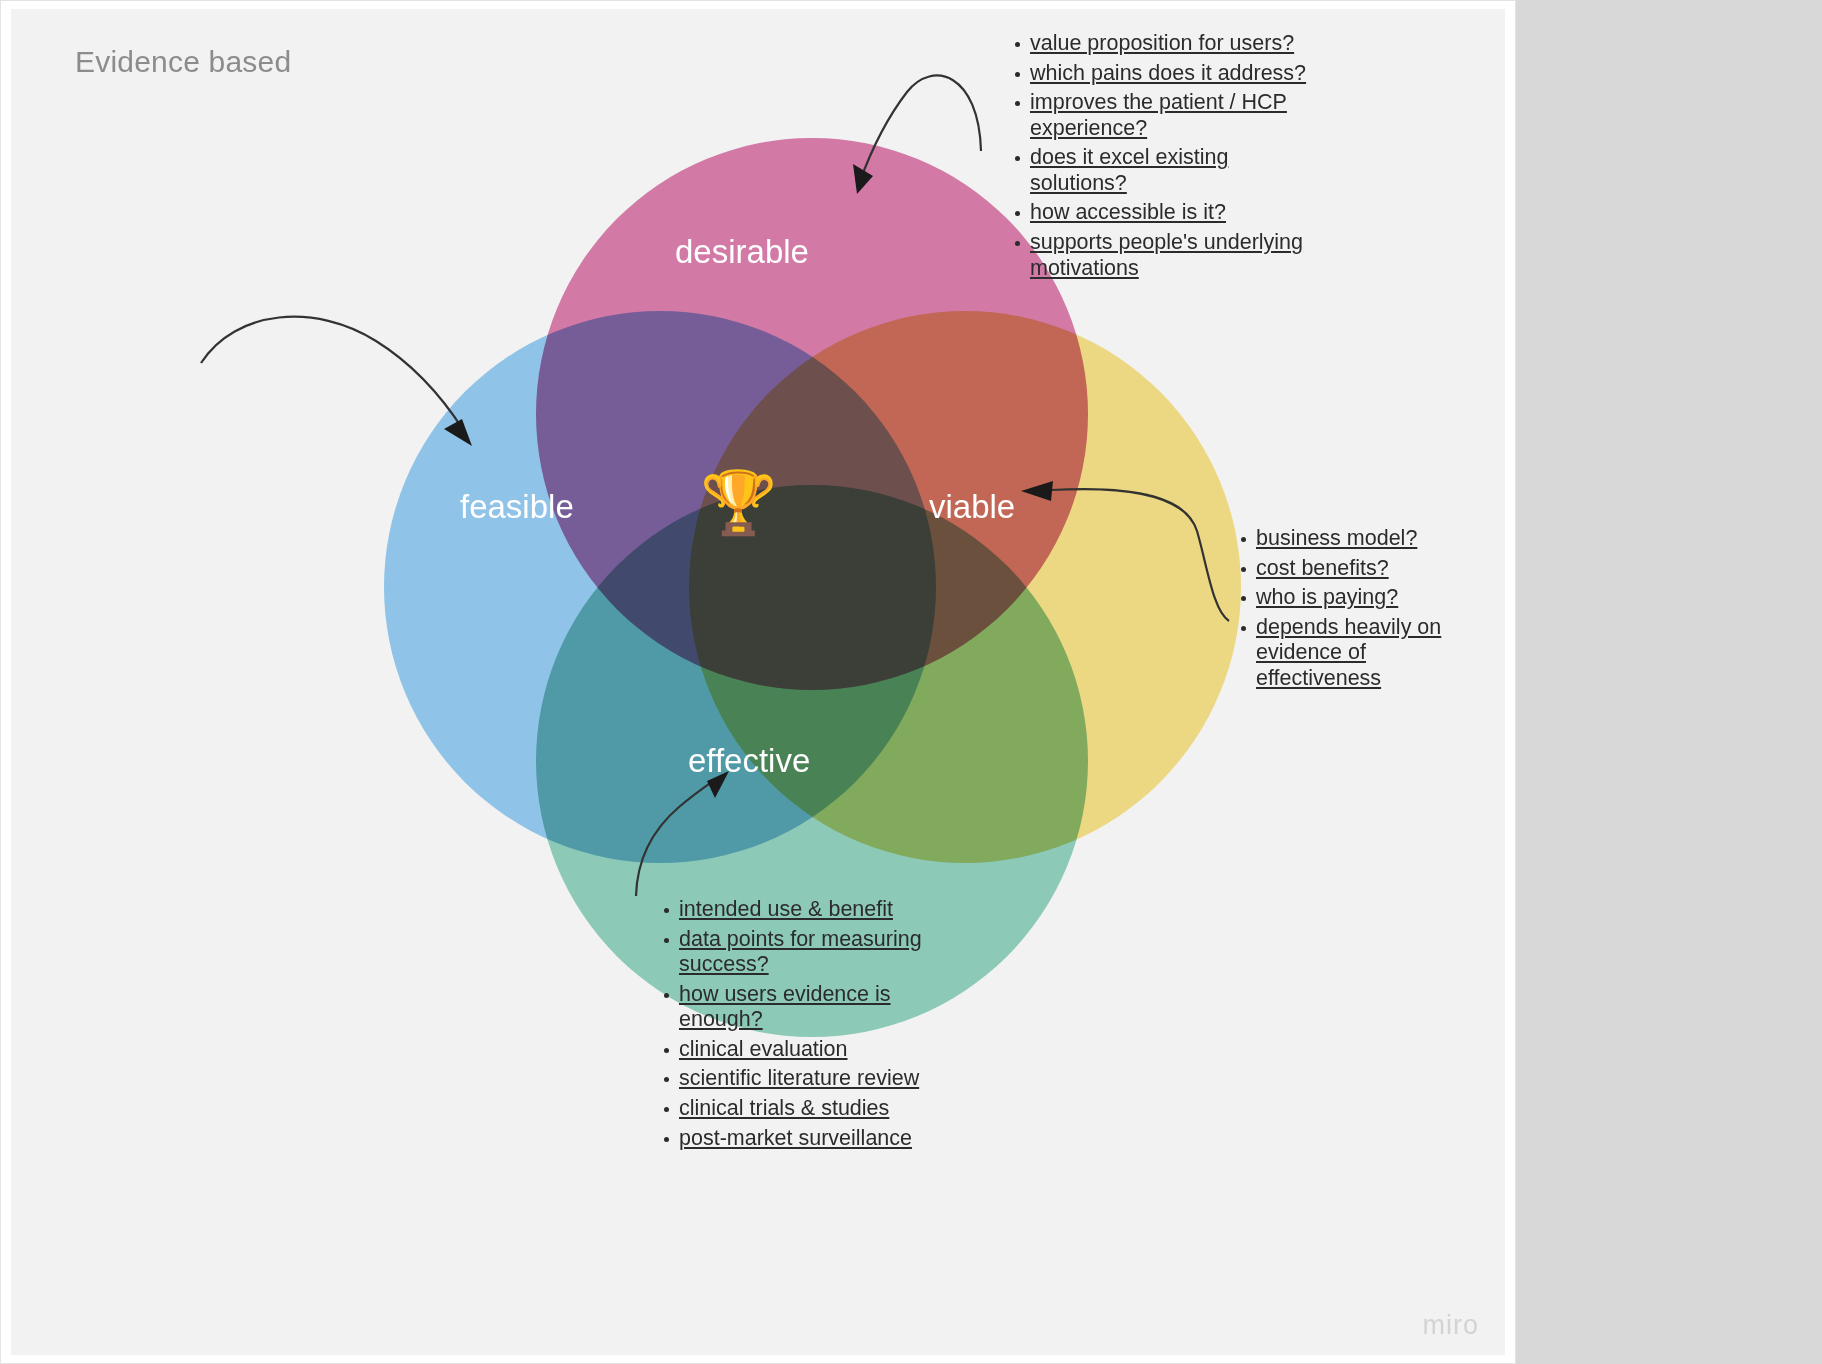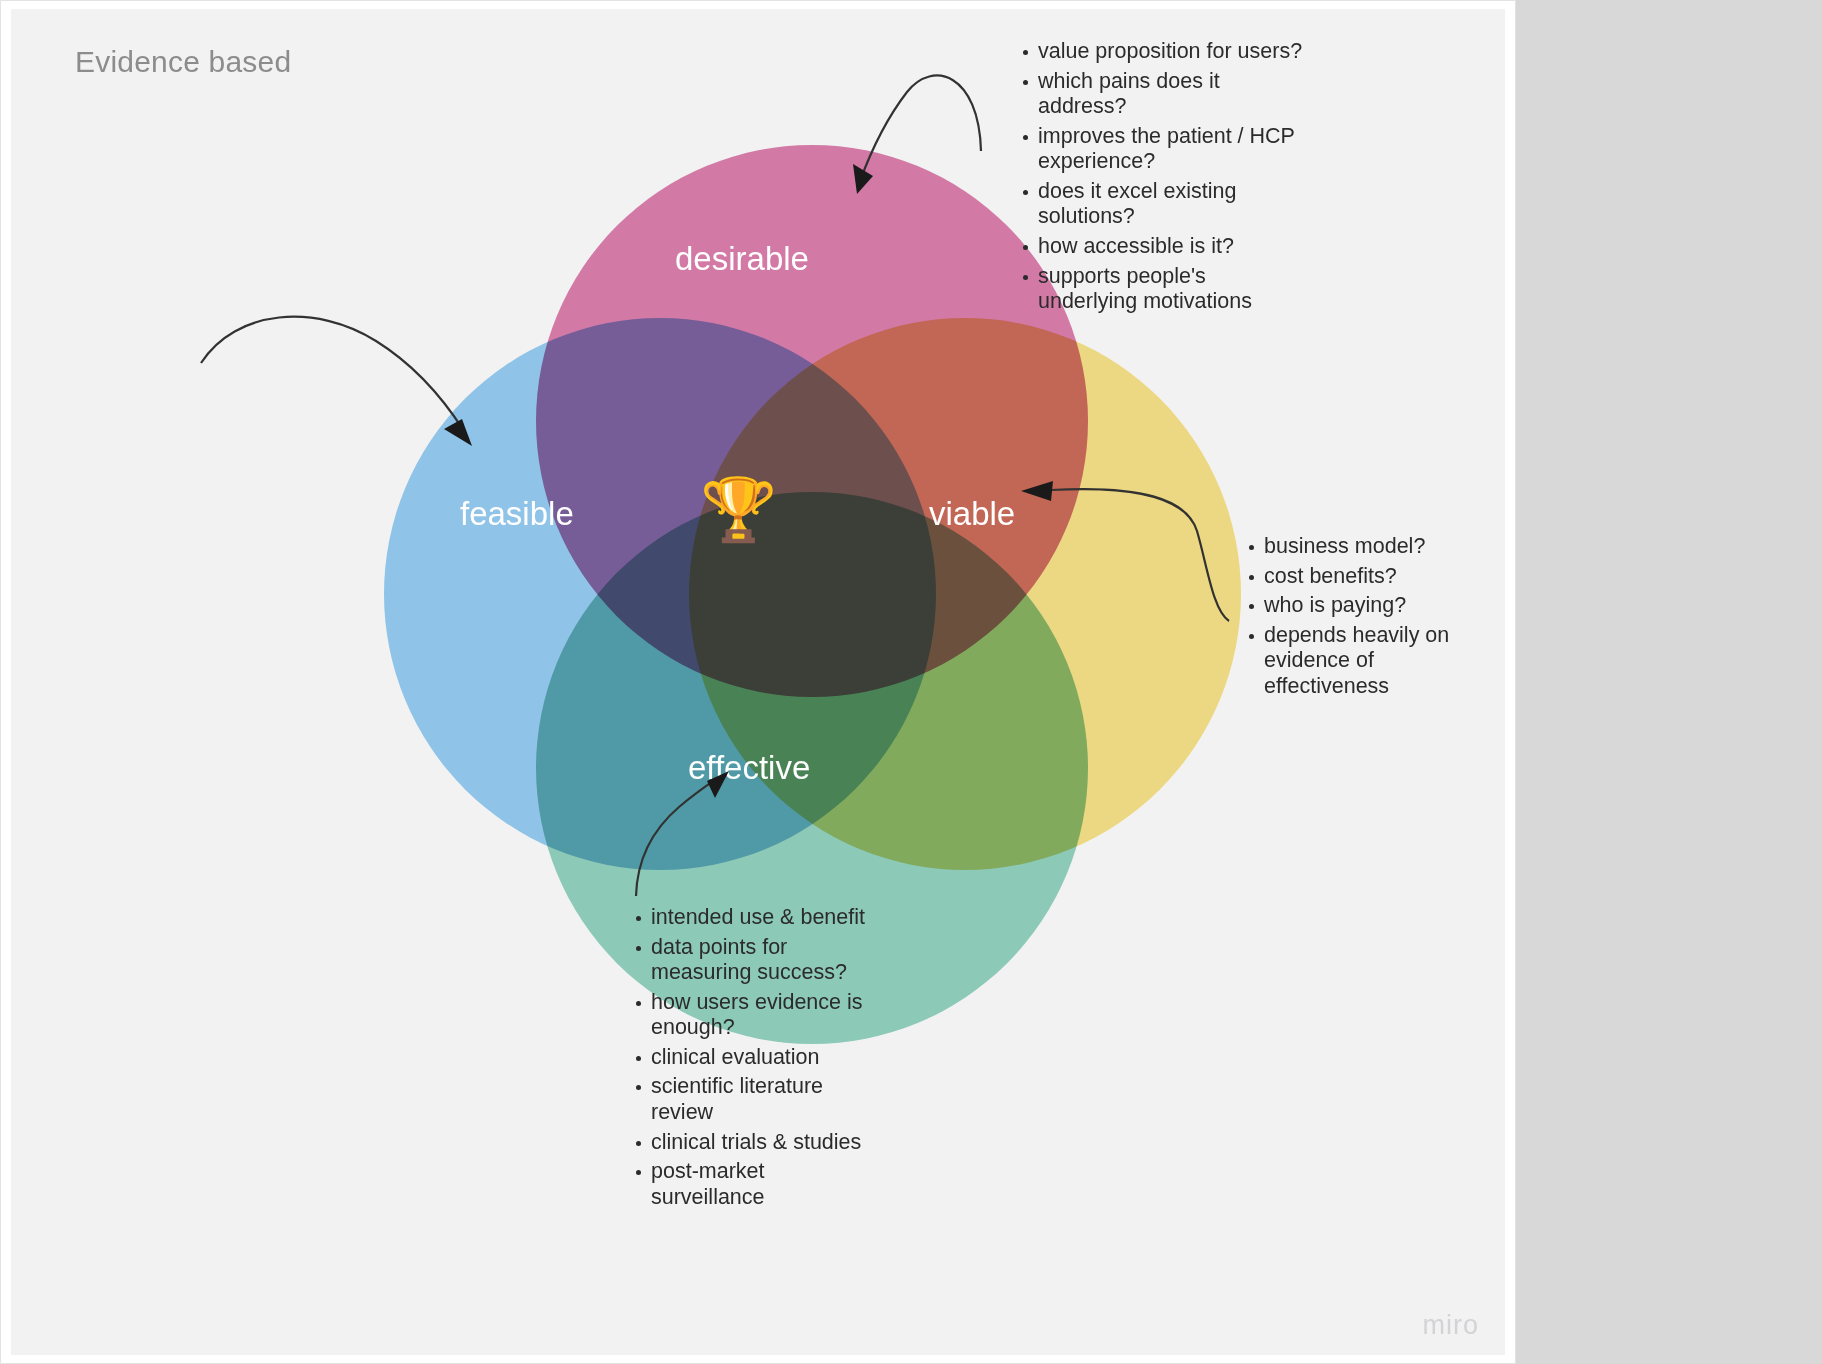--- a/index.html
+++ b/index.html
@@ -46,21 +46,21 @@
     font-size: 30px;
     color: #8c8c8c;
     letter-spacing: 0.2px;
     white-space: nowrap;
   }
 
   
   #venn {
     position: absolute;
     left: 383px;
-    top: 144px;
+    top: 137px;
     width: 712px;
     height: 725px;
     isolation: isolate;
   }
   .circle {
     position: absolute;
     width: 552px;
     height: 552px;
     border-radius: 50%;
     mix-blend-mode: multiply;
@@ -92,23 +92,24 @@
   }
 
   
   .note {
     position: absolute;
     font-size: 21.5px;
     line-height: 1.19;
     color: #2b2b2b;
   }
   .note ul {
-    margin: 8px;
+    margin: 0;
     padding: 0 0 0 23px;
     list-style: none;
+    text-decoration: underline;
   }
   .note li {
     position: relative;
     margin: 0 0 4px 0;
   }
   .note li::before {
     content: "";
     position: absolute;
     left: -15px;
     top: 11px;
@@ -117,21 +118,21 @@
     border-radius: 50%;
     background: #2b2b2b;
   }
   .note li.bold {
     font-weight: bold;
   }
 
   #note-desirable { left: 1006px; top: 30px;  width: 310px; }
   #note-feasible  { left: 84px;   top: 368px; width: 268px; }
   #note-viable    { left: 1232px; top: 525px; width: 262px; }
-  #note-effective { left: 619px;  top: 896px; width: 270px; }
+  #note-effective { left: 655px;  top: 896px; width: 270px; }
 
   
   .arrow-svg {
     position: absolute;
     overflow: visible;
     pointer-events: none;
   }
   .arrow-path {
     fill: none;
     stroke: #323232;

